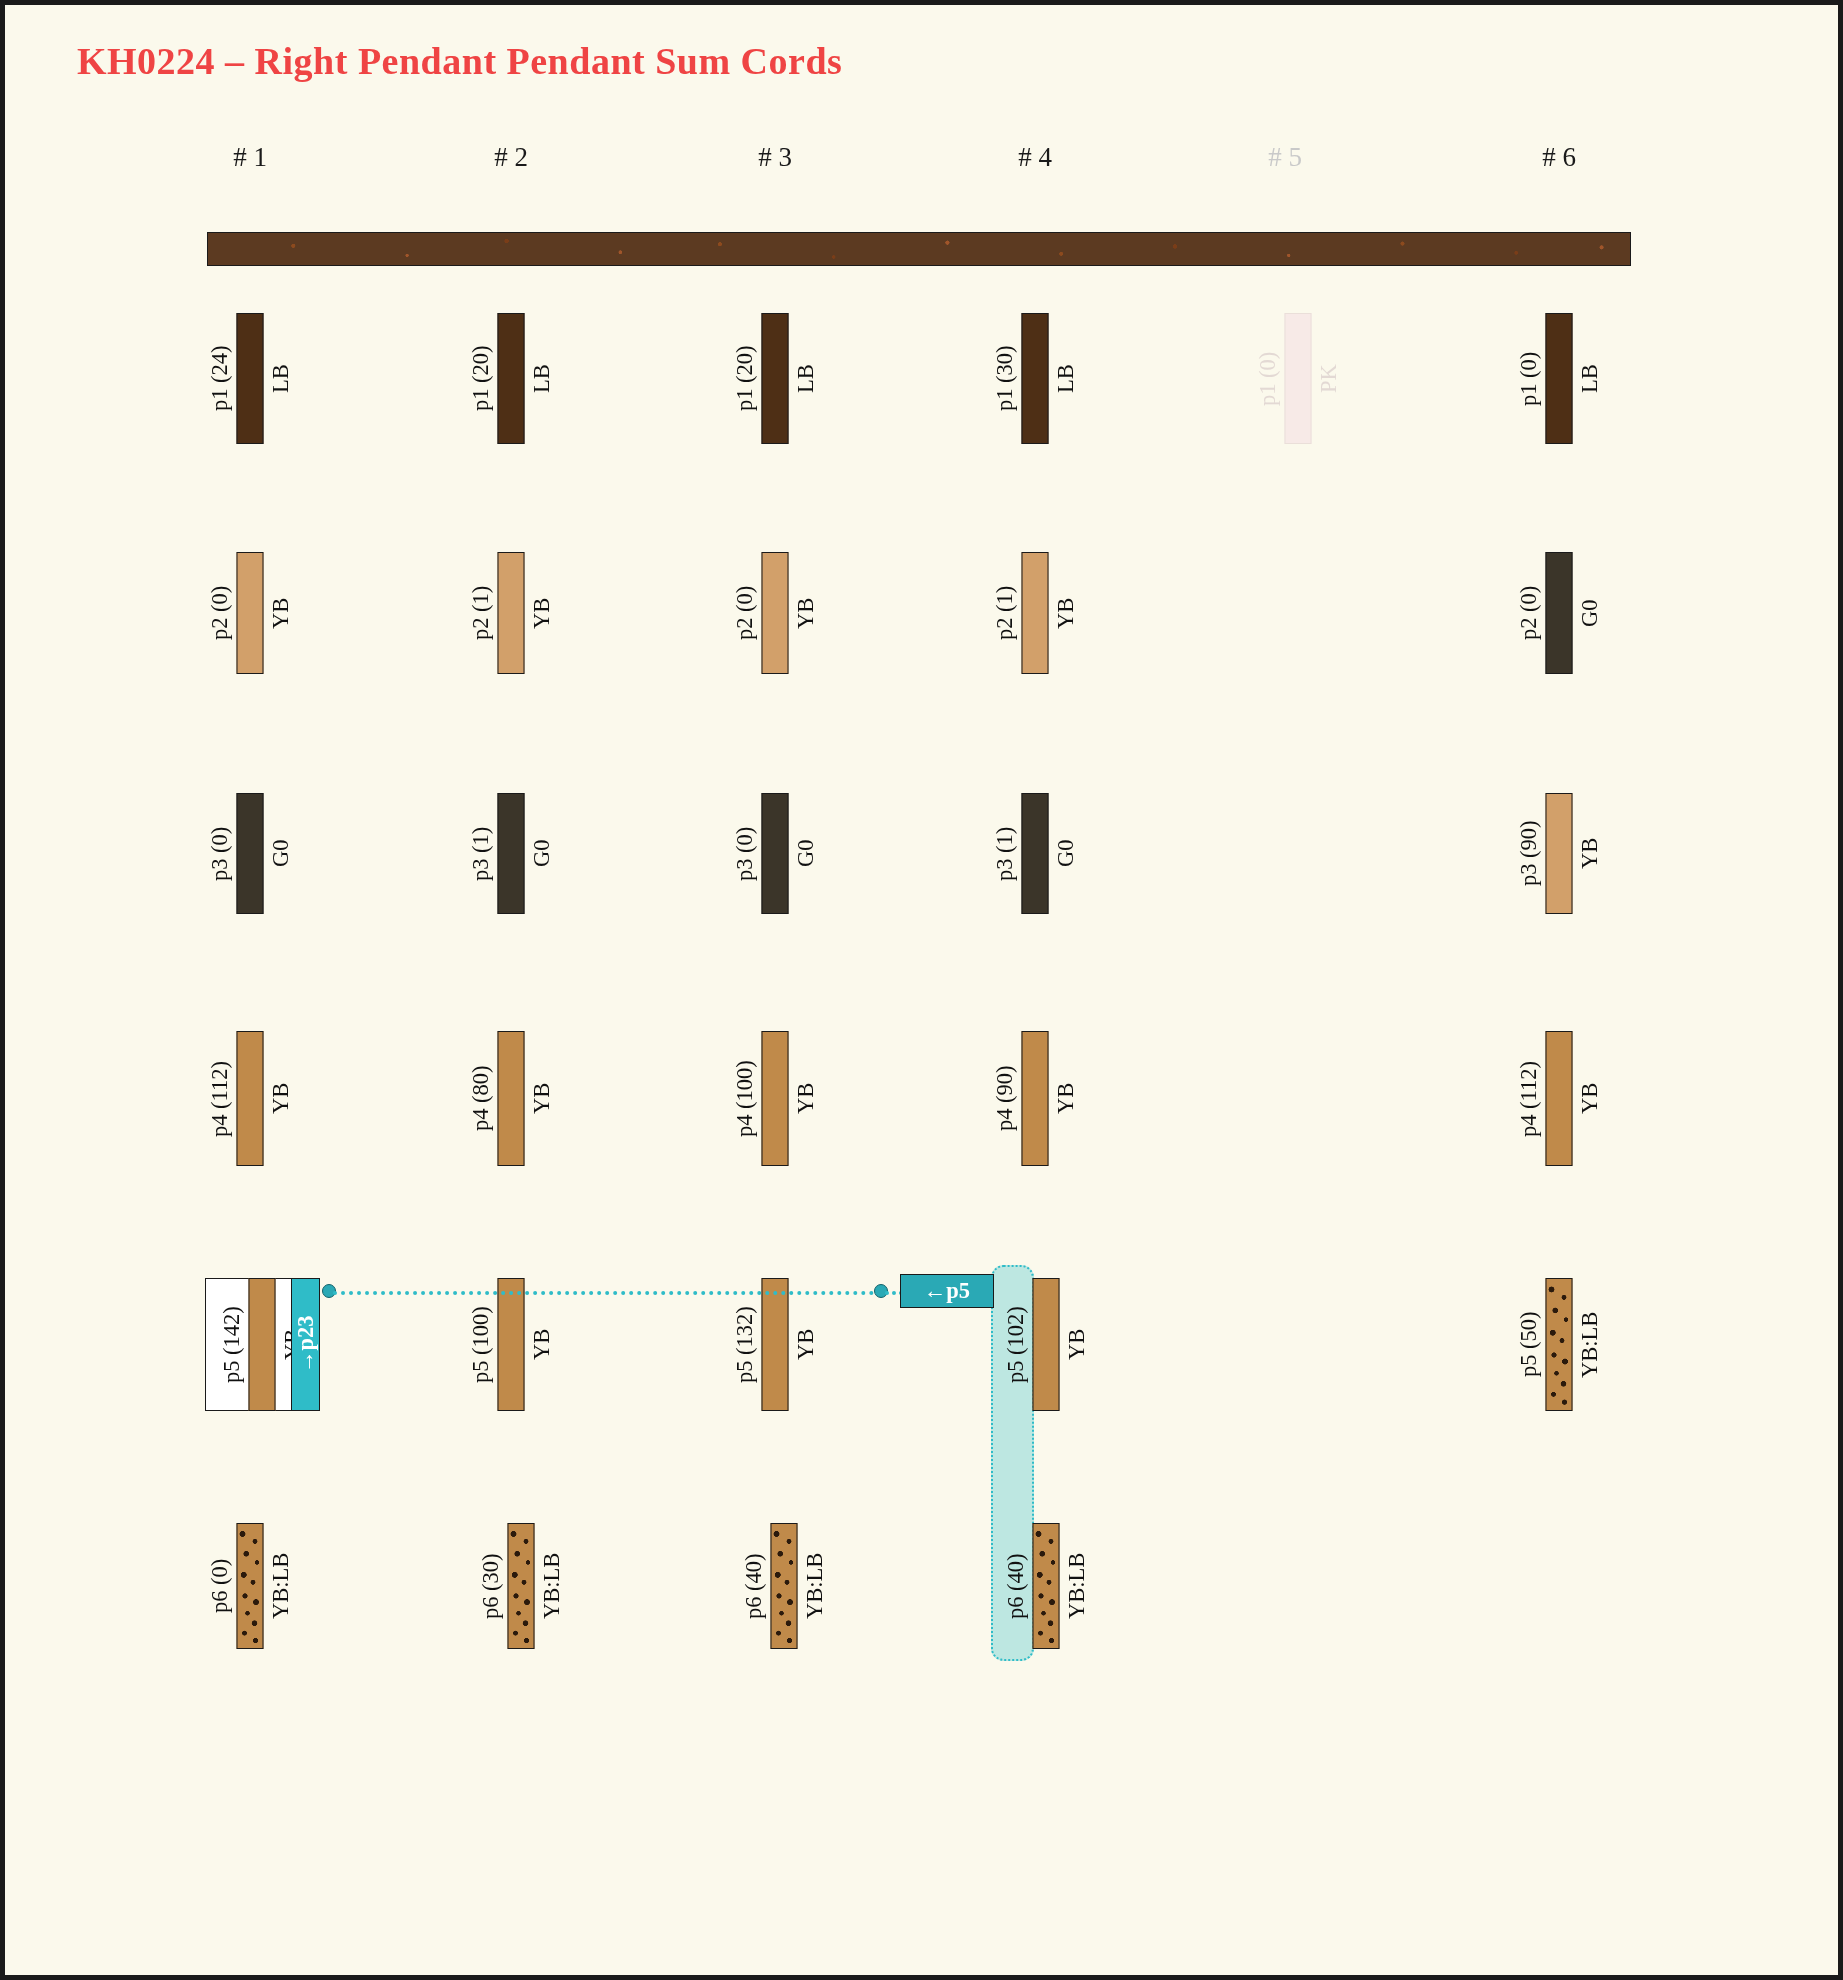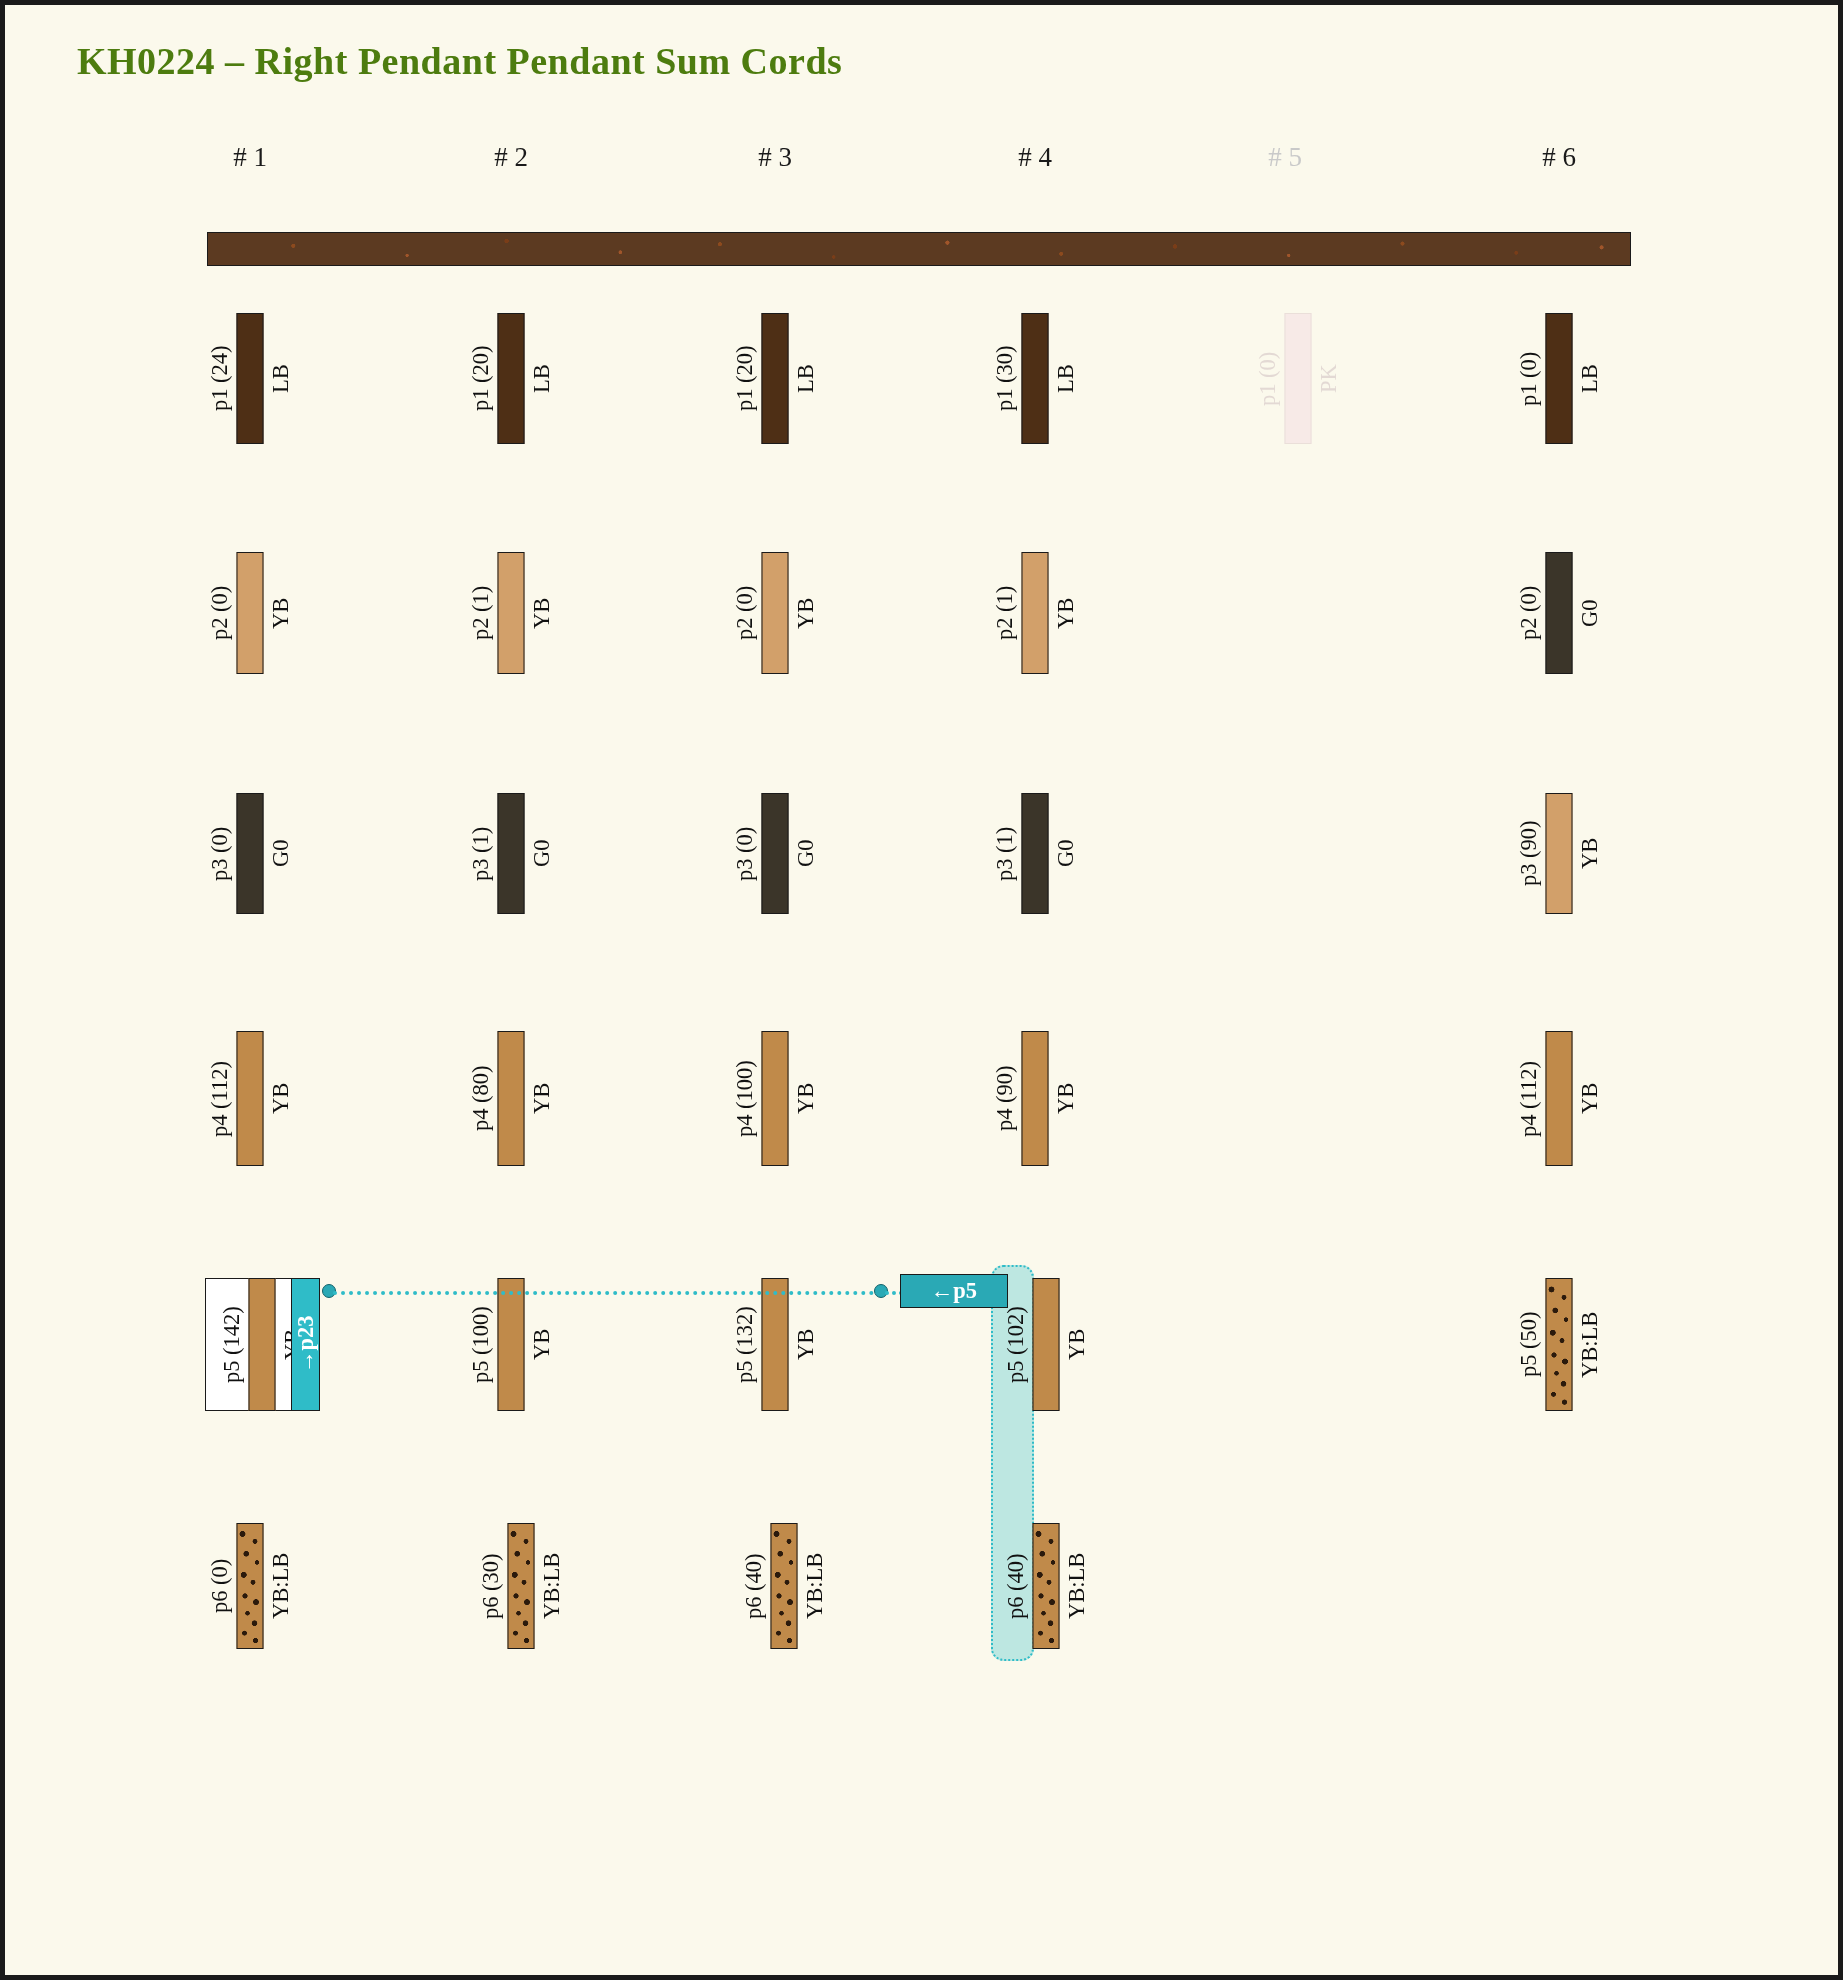--- a/index.html
+++ b/index.html
@@ -20,21 +20,21 @@
     box-sizing: border-box;
     border: 5.4px solid #1a1a1a;
     overflow: hidden;
   }
   #title {
     position: absolute;
     left: 72px;
     top: 34px;
     font-size: 38px;
     font-weight: bold;
-    color: #4d7c0f;
+    color: #ef4444;
     letter-spacing: 0.5px;
     white-space: nowrap;
   }
   .col-header {
     position: absolute;
     font-size: 27px;
     color: #1a1a1a;
     text-align: center;
     transform: translateX(-50%);
     white-space: nowrap;
@@ -300,21 +300,21 @@
 
   <div class="cord speckled" style="left:1554px; top:1273px; width:27px; height:133px;">
     <span class="cord-label-left">p5 (50)</span>
     <span class="cord-label-right">YB:LB</span>
   </div>
 
   <div class="dot" style="left:317px; top:1279px;"></div>
   <div class="dotted-line" style="left:328px; top:1286px; width:549px;"></div>
   <div class="dot" style="left:869px; top:1279px;"></div>
   <div class="dotted-line" style="left:880px; top:1286px; width:18px;"></div>
-  <div id="p5-flag" style="left:895px; top:1269px; width:108px; height:34px;">←p5</div>
+  <div id="p5-flag" style="left:895px; top:1269px; width:94px; height:34px;">←p5</div>
 
   <div class="cord speckled" style="left:245px; top:1518px; width:27px; height:126px;">
     <span class="cord-label-left">p6 (0)</span>
     <span class="cord-label-right">YB:LB</span>
   </div>
   <div class="cord speckled" style="left:516px; top:1518px; width:27px; height:126px;">
     <span class="cord-label-left">p6 (30)</span>
     <span class="cord-label-right">YB:LB</span>
   </div>
   <div class="cord speckled" style="left:779px; top:1518px; width:27px; height:126px;">

